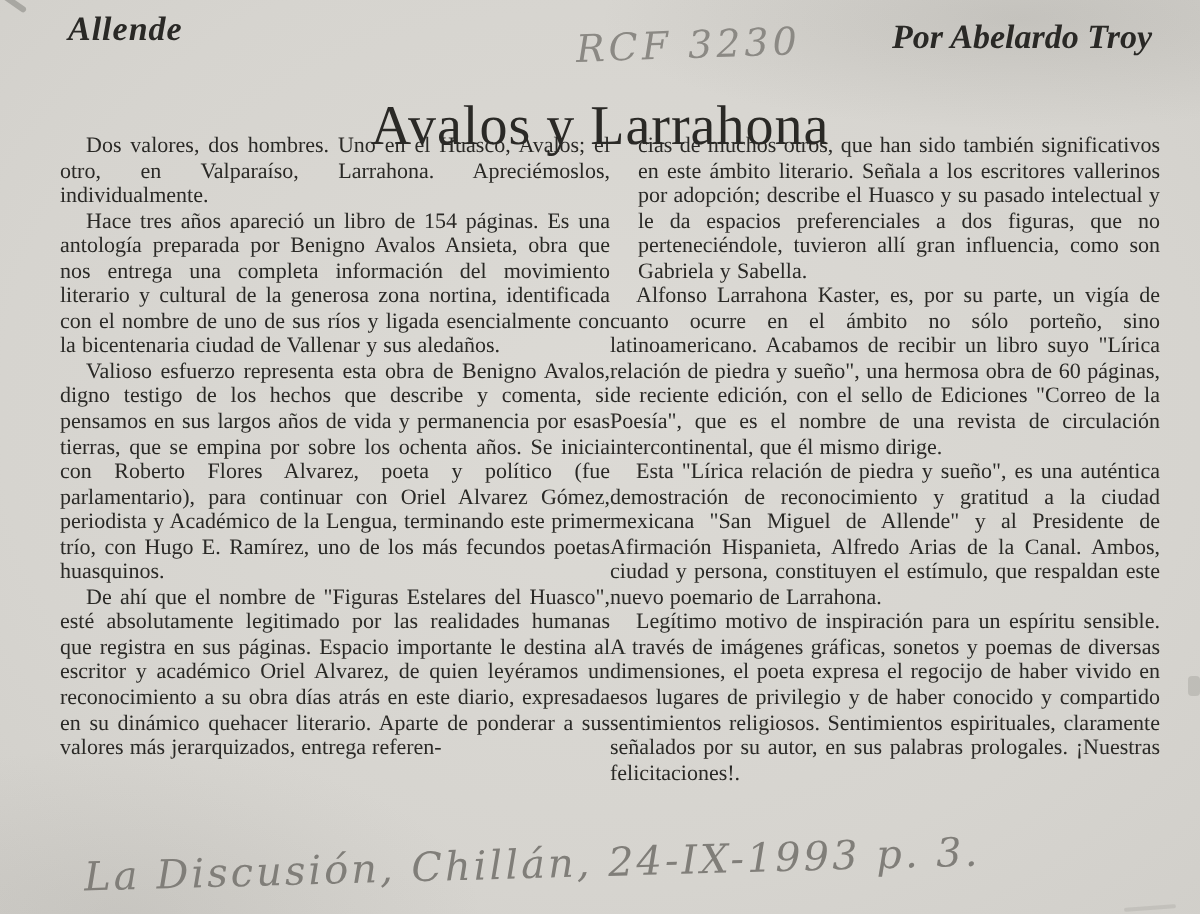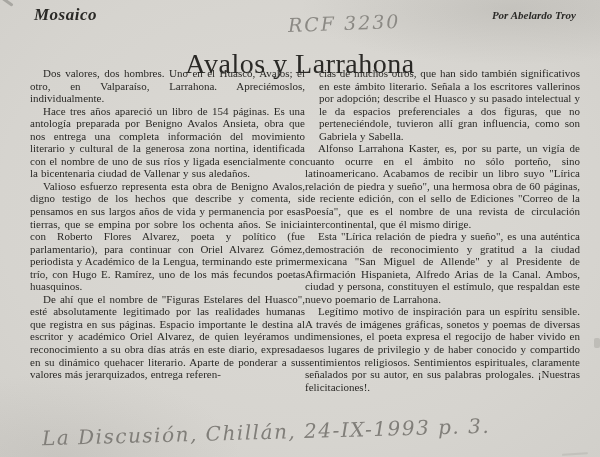--- a/index.html
+++ b/index.html
@@ -23,21 +23,21 @@
     justify-content: space-between;
     align-items: flex-start;
   }
   .section-label {
     font-size: 17px;
     font-weight: bold;
     font-style: italic;
     letter-spacing: 0.5px;
   }
   .byline {
-    font-size: 11px;
+    font-size: 17px;
     font-weight: bold;
     font-style: italic;
     margin-top: 4px;
   }
   .handwriting {
     position: absolute;
     font-family: "DejaVu Serif", serif;
     font-style: italic;
     color: #8b8984;
     white-space: nowrap;
@@ -87,21 +87,21 @@
     border-radius: 2px;
   }
   .artifact-1 { top: 0; left: 0; width: 14px; height: 3px; transform: rotate(35deg); }
   .artifact-2 { top: 338px; right: 0; width: 6px; height: 10px; opacity: 0.5; }
   .artifact-3 { bottom: 2px; right: 12px; width: 26px; height: 2px; opacity: 0.35; transform: rotate(-4deg); }
 </style>
 </head>
 <body>
 
 <div class="masthead">
-  <span class="section-label">Mosaico</span>
+  <span class="section-label">Allende</span>
   <span class="byline">Por Abelardo Troy</span>
 </div>
 
 <span class="handwriting hand-code">RCF 3230</span>
 
 <h1 class="page-title">Avalos y Larrahona</h1>
 
 <div class="columns">
   <div class="column">
     <p>Dos valores, dos hombres. Uno en el Huasco, Avalos; el otro, en Valparaíso, Larrahona. Apreciémoslos, individualmente.</p>

